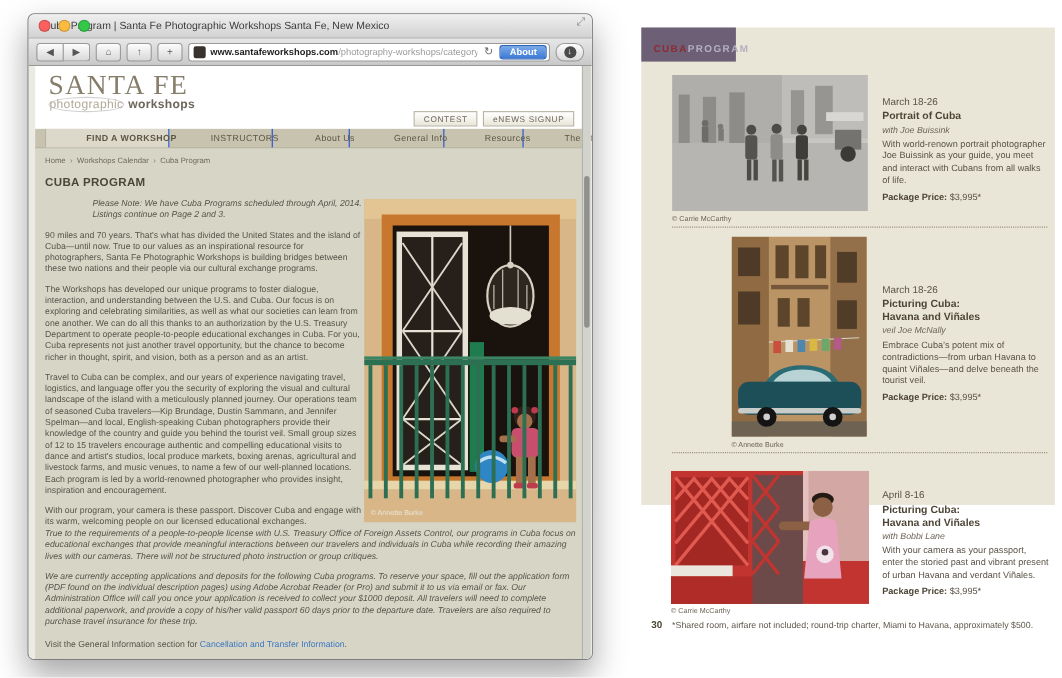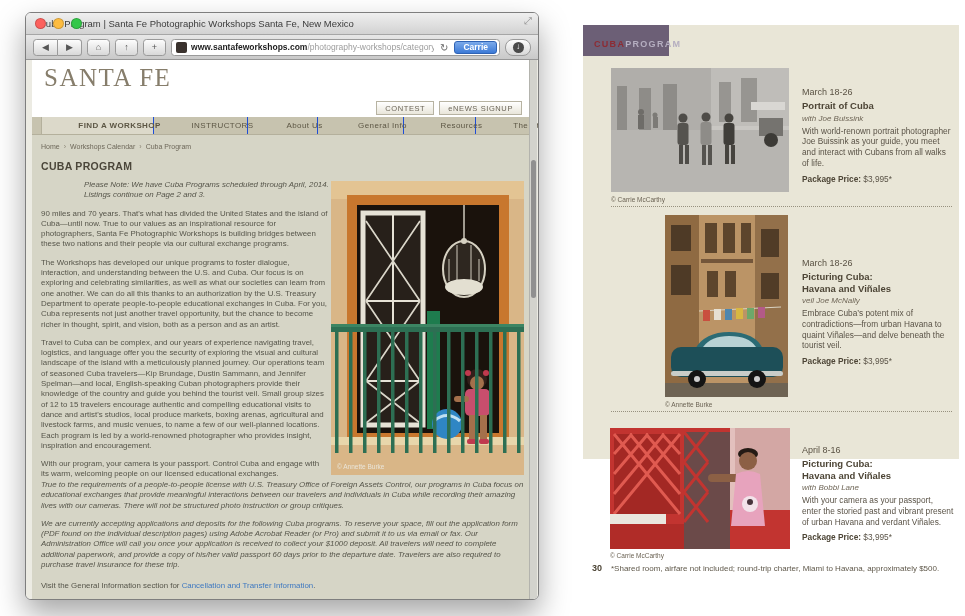--- a/index.html
+++ b/index.html
@@ -133,32 +133,36 @@
       </div>
     <div class="tb-btn" data-interactable="true">
         <span data-interactable="false">+</span>
       </div>
     <div class="addressbar" data-interactable="true">
       <div class="favicon" data-interactable="false"></div>
       <div class="url" data-interactable="false">
         <span class="domain" data-interactable="false">www.santafeworkshops.com</span><span class="path" data-interactable="false">/photography-workshops/category/cuba_program</span>
       </div>
       <div class="refresh" data-interactable="true">↻</div>
-      <div class="reader-btn" data-interactable="true">Carrie</div>
+      <div class="reader-btn" data-interactable="true">About</div>
     </div>
     <div class="downloads-btn" data-interactable="true">
       <div class="dl-circle" data-interactable="false">↓</div>
     </div>
   </div>
 
   <div class="page" data-interactable="false">
     <div class="site-inner">
 
       <div class="site-header" data-interactable="false">
         <div class="logo-main" data-interactable="true">SANTA FE</div>
+        <div class="logo-sub" data-interactable="false">
+          <span class="light" data-interactable="false">photographic</span>
+          <span class="bold" data-interactable="false">workshops</span>
+        </div>
         <div class="header-btns">
           <div class="hdr-btn" data-interactable="true">CONTEST</div>
           <div class="hdr-btn" data-interactable="true">eNEWS SIGNUP</div>
         </div>
       </div>
 
       <div class="navbar" data-interactable="false">
         <div class="nav-notch" data-interactable="false"></div>
         <div class="nav-tab t0" data-interactable="true">FIND A WORKSHOP</div>
         <div class="nav-tab t1" data-interactable="true">INSTRUCTORS</div>
@@ -173,21 +177,21 @@
           <span data-interactable="true">Home</span><span class="bsep" data-interactable="false">›</span><span data-interactable="true">Workshops Calendar</span><span class="bsep" data-interactable="false">›</span><span data-interactable="false">Cuba Program</span>
         </div>
         <div class="page-h1" data-interactable="false">CUBA PROGRAM</div>
 
         <div class="cols">
           <div class="textcol">
             <div class="para note" data-interactable="false">Please Note: We have Cuba Programs scheduled through April, 2014. Listings continue on Page 2 and 3.</div>
             <div class="para" data-interactable="false">90 miles and 70 years. That's what has divided the United States and the island of Cuba—until now. True to our values as an inspirational resource for photographers, Santa Fe Photographic Workshops is building bridges between these two nations and their people via our cultural exchange programs.</div>
             <div class="para" data-interactable="false">The Workshops has developed our unique programs to foster dialogue, interaction, and understanding between the U.S. and Cuba. Our focus is on exploring and celebrating similarities, as well as what our societies can learn from one another. We can do all this thanks to an authorization by the U.S. Treasury Department to operate people-to-people educational exchanges in Cuba. For you, Cuba represents not just another travel opportunity, but the chance to become richer in thought, spirit, and vision, both as a person and as an artist.</div>
             <div class="para" data-interactable="false">Travel to Cuba can be complex, and our years of experience navigating travel, logistics, and language offer you the security of exploring the visual and cultural landscape of the island with a meticulously planned journey. Our operations team of seasoned Cuba travelers—Kip Brundage, Dustin Sammann, and Jennifer Spelman—and local, English-speaking Cuban photographers provide their knowledge of the country and guide you behind the tourist veil. Small group sizes of 12 to 15 travelers encourage authentic and compelling educational visits to dance and artist's studios, local produce markets, boxing arenas, agricultural and livestock farms, and music venues, to name a few of our well-planned locations. Each program is led by a world-renowned photographer who provides insight, inspiration and encouragement.</div>
-            <div class="para" data-interactable="false">With our program, your camera is your passport. Control Cuba and engage with its warm, welcoming people on our licensed educational exchanges.</div>
+            <div class="para" data-interactable="false">With our program, your camera is these passport. Discover Cuba and engage with its warm, welcoming people on our licensed educational exchanges.</div>
           </div>
 
           <div class="photo-box" data-interactable="false">
             <svg width="193" height="294" viewBox="0 0 193 294" xmlns="http://www.w3.org/2000/svg">
               <rect width="193" height="294" fill="#d9b687"></rect>
               <rect width="193" height="18" fill="#e3c493"></rect>
               <rect x="16" y="14" width="162" height="244" fill="#c8772e"></rect>
               <rect x="26" y="24" width="142" height="228" fill="#1a120c"></rect>
               <rect x="32" y="32" width="60" height="212" fill="#27201a" stroke="#e6e2d6" stroke-width="5"></rect>
               <line x1="62" y1="34" x2="62" y2="242" stroke="#e6e2d6" stroke-width="2"></line>

